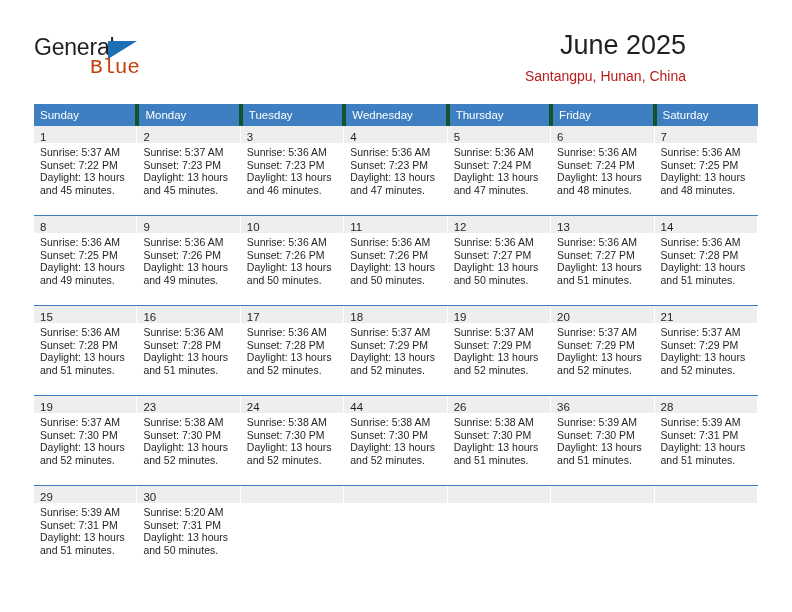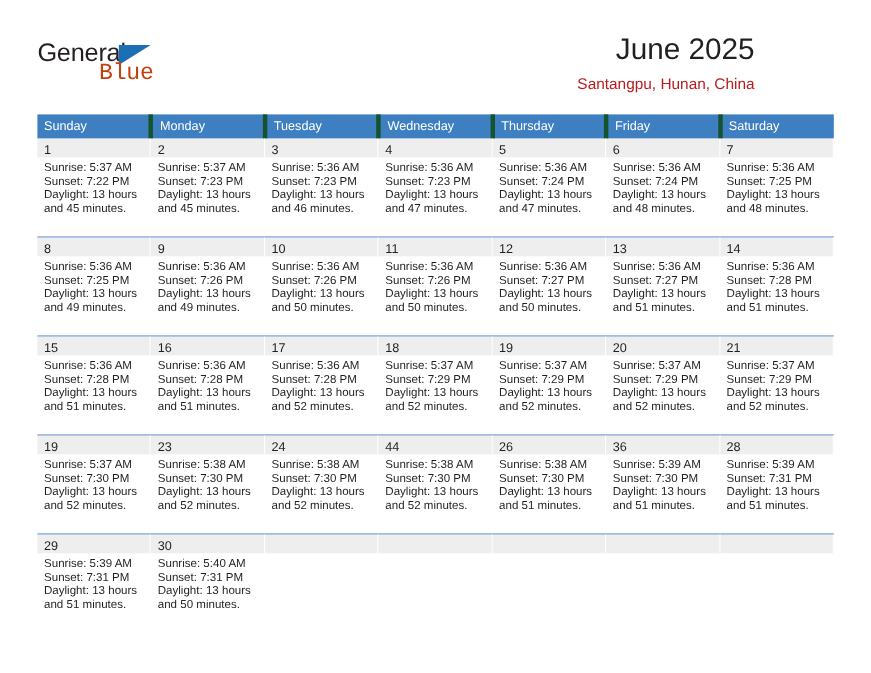--- a/index.html
+++ b/index.html
@@ -506,21 +506,21 @@
                 <div>Sunset: 7:31 PM</div>
                 <div>Daylight: 13 hours</div>
                 <div>and 51 minutes.</div>
               </div>
             </div>
           </td>
         <td>
             <div class="daycell">
               <div class="daynum-band"><span class="daynum">30</span></div>
               <div class="dayinfo">
-                <div>Sunrise: 5:40 AM</div>
+                <div>Sunrise: 5:20 AM</div>
                 <div>Sunset: 7:31 PM</div>
                 <div>Daylight: 13 hours</div>
                 <div>and 50 minutes.</div>
               </div>
             </div>
           </td>
         <td>
             <div class="daycell empty">
               <div class="daynum-band"><span class="daynum"></span></div>
               <div class="dayinfo"></div>

